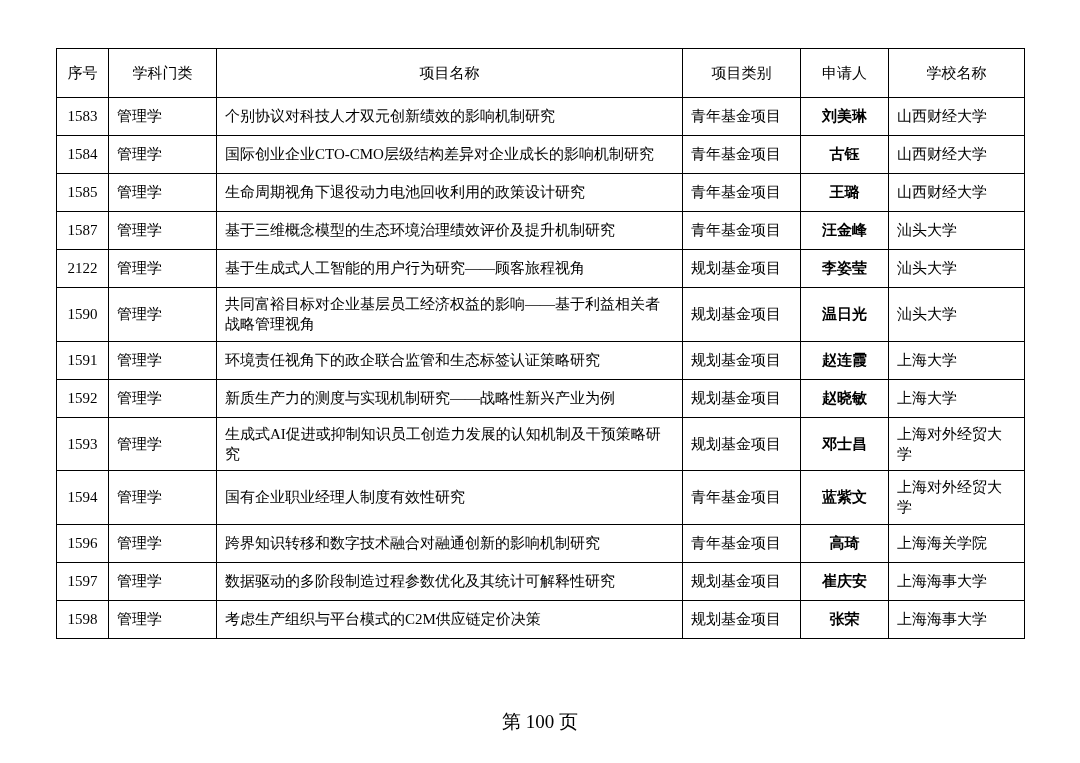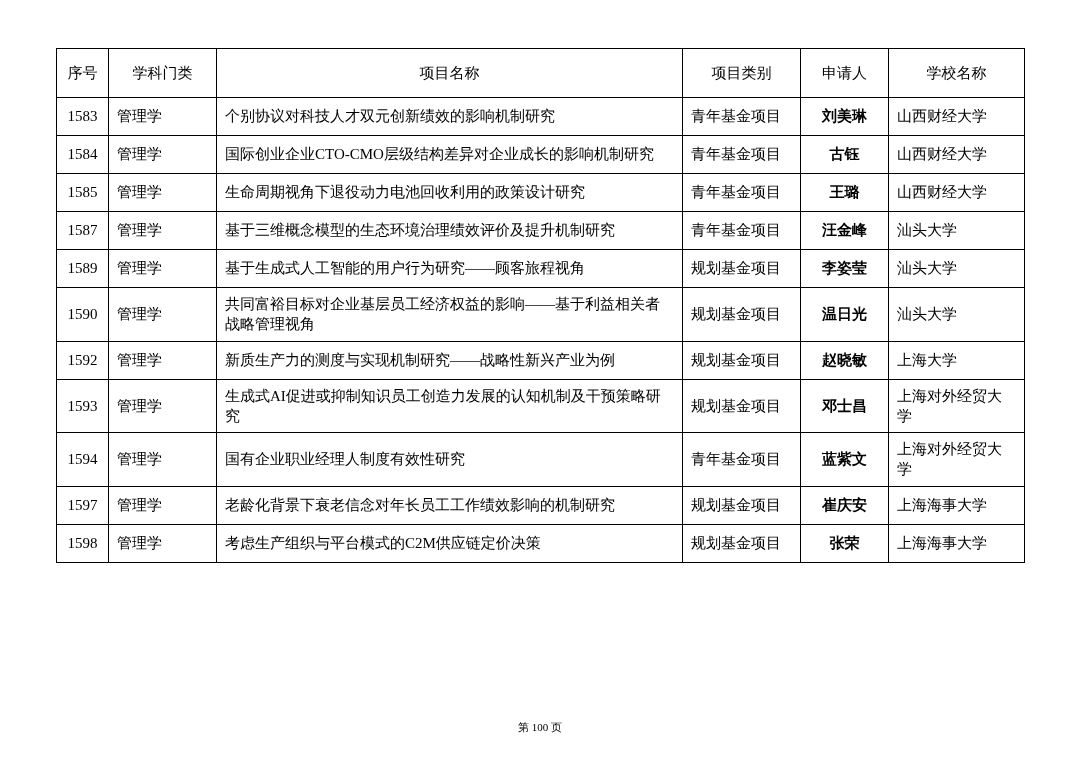--- a/index.html
+++ b/index.html
@@ -64,21 +64,21 @@
   }
   tbody tr.tall {
     height: 48px;
   }
   .footer {
     position: absolute;
     left: 0;
     right: 0;
     bottom: 28px;
     text-align: center;
-    font-size: 11px;
+    font-size: 19px;
     font-family: "Liberation Serif", "DejaVu Serif", serif;
   }
 </style>
 </head>
 <body>
 
 <div class="page">
 
   <table class="grant-table">
     <colgroup>
@@ -126,36 +126,44 @@
       </tr>
       <tr>
         <td class="seq">1587</td>
         <td class="disc">管理学</td>
         <td class="title">基于三维概念模型的生态环境治理绩效评价及提升机制研究</td>
         <td class="cat">青年基金项目</td>
         <td class="person">汪金峰</td>
         <td class="school">汕头大学</td>
       </tr>
       <tr>
-        <td class="seq">1589</td>
+        <td class="seq">2122</td>
         <td class="disc">管理学</td>
         <td class="title">基于生成式人工智能的用户行为研究——顾客旅程视角</td>
         <td class="cat">规划基金项目</td>
         <td class="person">李姿莹</td>
         <td class="school">汕头大学</td>
       </tr>
       <tr class="tall">
         <td class="seq">1590</td>
         <td class="disc">管理学</td>
         <td class="title">共同富裕目标对企业基层员工经济权益的影响——基于利益相关者战略管理视角</td>
         <td class="cat">规划基金项目</td>
         <td class="person">温日光</td>
         <td class="school">汕头大学</td>
       </tr>
       <tr>
+        <td class="seq">1591</td>
+        <td class="disc">管理学</td>
+        <td class="title">环境责任视角下的政企联合监管和生态标签认证策略研究</td>
+        <td class="cat">规划基金项目</td>
+        <td class="person">赵连霞</td>
+        <td class="school">上海大学</td>
+      </tr>
+      <tr>
         <td class="seq">1592</td>
         <td class="disc">管理学</td>
         <td class="title">新质生产力的测度与实现机制研究——战略性新兴产业为例</td>
         <td class="cat">规划基金项目</td>
         <td class="person">赵晓敏</td>
         <td class="school">上海大学</td>
       </tr>
       <tr>
         <td class="seq">1593</td>
         <td class="disc">管理学</td>
@@ -166,23 +174,31 @@
       </tr>
       <tr>
         <td class="seq">1594</td>
         <td class="disc">管理学</td>
         <td class="title">国有企业职业经理人制度有效性研究</td>
         <td class="cat">青年基金项目</td>
         <td class="person">蓝紫文</td>
         <td class="school">上海对外经贸大学</td>
       </tr>
       <tr>
+        <td class="seq">1596</td>
+        <td class="disc">管理学</td>
+        <td class="title">跨界知识转移和数字技术融合对融通创新的影响机制研究</td>
+        <td class="cat">青年基金项目</td>
+        <td class="person">高琦</td>
+        <td class="school">上海海关学院</td>
+      </tr>
+      <tr>
         <td class="seq">1597</td>
         <td class="disc">管理学</td>
-        <td class="title">老龄化背景下衰老信念对年长员工工作绩效影响的机制研究</td>
+        <td class="title">数据驱动的多阶段制造过程参数优化及其统计可解释性研究</td>
         <td class="cat">规划基金项目</td>
         <td class="person">崔庆安</td>
         <td class="school">上海海事大学</td>
       </tr>
       <tr>
         <td class="seq">1598</td>
         <td class="disc">管理学</td>
         <td class="title">考虑生产组织与平台模式的C2M供应链定价决策</td>
         <td class="cat">规划基金项目</td>
         <td class="person">张荣</td>

